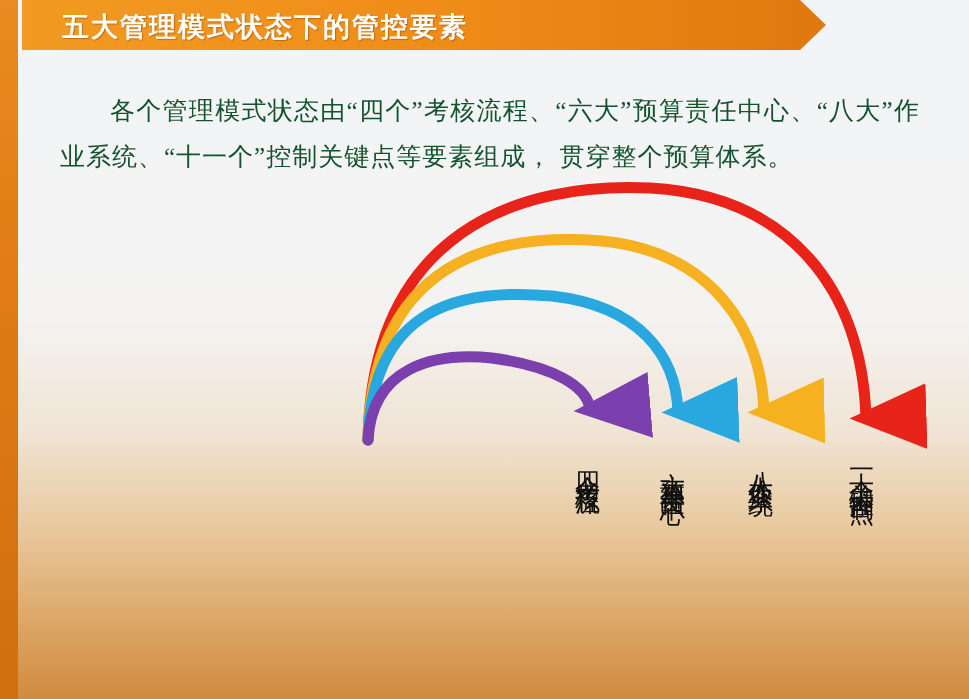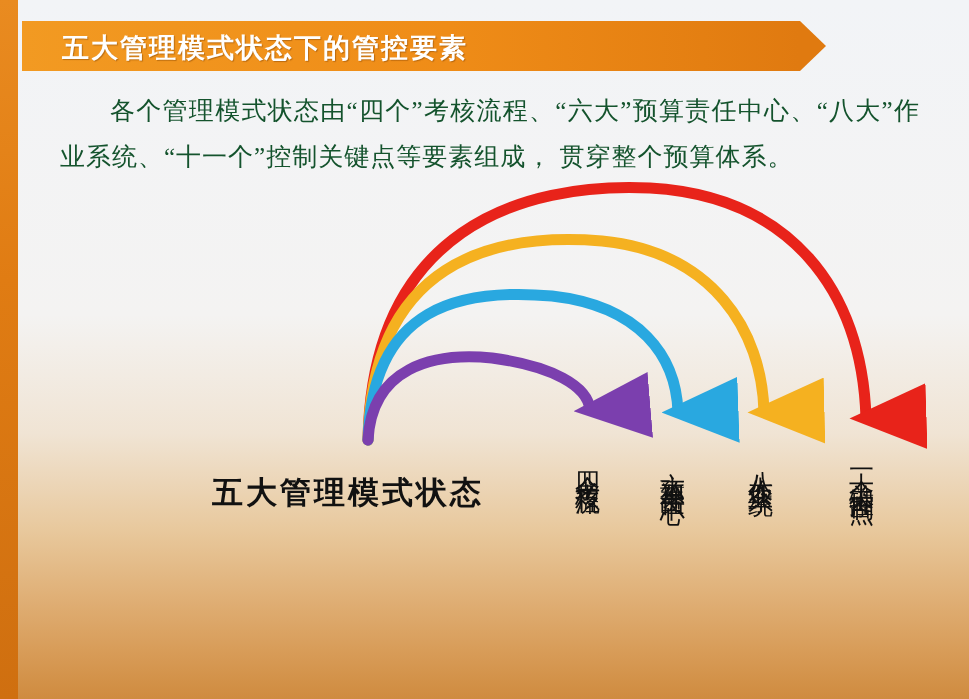--- a/index.html
+++ b/index.html
@@ -29,21 +29,21 @@
     top: 0;
     width: 18px;
     height: 699px;
     background: linear-gradient(to bottom, #e98b20 0%, #e07c13 40%, #cf6f10 100%);
   }
 
   
   .title-banner {
     position: absolute;
     left: 22px;
-    top: 21px;
+    top: 0;
     width: 778px;
     height: 50px;
     background: linear-gradient(to right, #f29a22 0%, #ef8c17 55%, #e07a10 100%);
   }
   .title-banner::after {
     content: "";
     position: absolute;
     right: -26px;
     top: 0;
     width: 0;
@@ -146,19 +146,18 @@
 
     <path d="M368,440 C 372,230 520,182 650,188 C 790,196 862,290 866,418" fill="none" stroke="#e8231a" stroke-width="11" stroke-linecap="round" marker-end="url(#arrow-red)"></path>
 
     <path d="M368,440 C 372,262 492,232 602,241 C 712,252 762,330 764,412" fill="none" stroke="#f5b120" stroke-width="11" stroke-linecap="round" marker-end="url(#arrow-orange)"></path>
 
     <path d="M368,440 C 372,305 462,288 552,296 C 640,306 676,356 678,412" fill="none" stroke="#29a8e0" stroke-width="11" stroke-linecap="round" marker-end="url(#arrow-blue)"></path>
 
     <path d="M368,440 C 372,368 432,352 492,358 C 552,366 588,386 590,410" fill="none" stroke="#7b3fae" stroke-width="11" stroke-linecap="round" marker-end="url(#arrow-purple)"></path>
   </svg>
 
-  <div class="center-label">五大管理模式状态</div>
 
   <div class="v-label lbl-4">四个考核流程</div>
   <div class="v-label lbl-6">六大预算责任中心</div>
   <div class="v-label lbl-8">八大作业系统</div>
   <div class="v-label lbl-11">十一个关键控制点</div>
 </div>
 
 </body></html>

